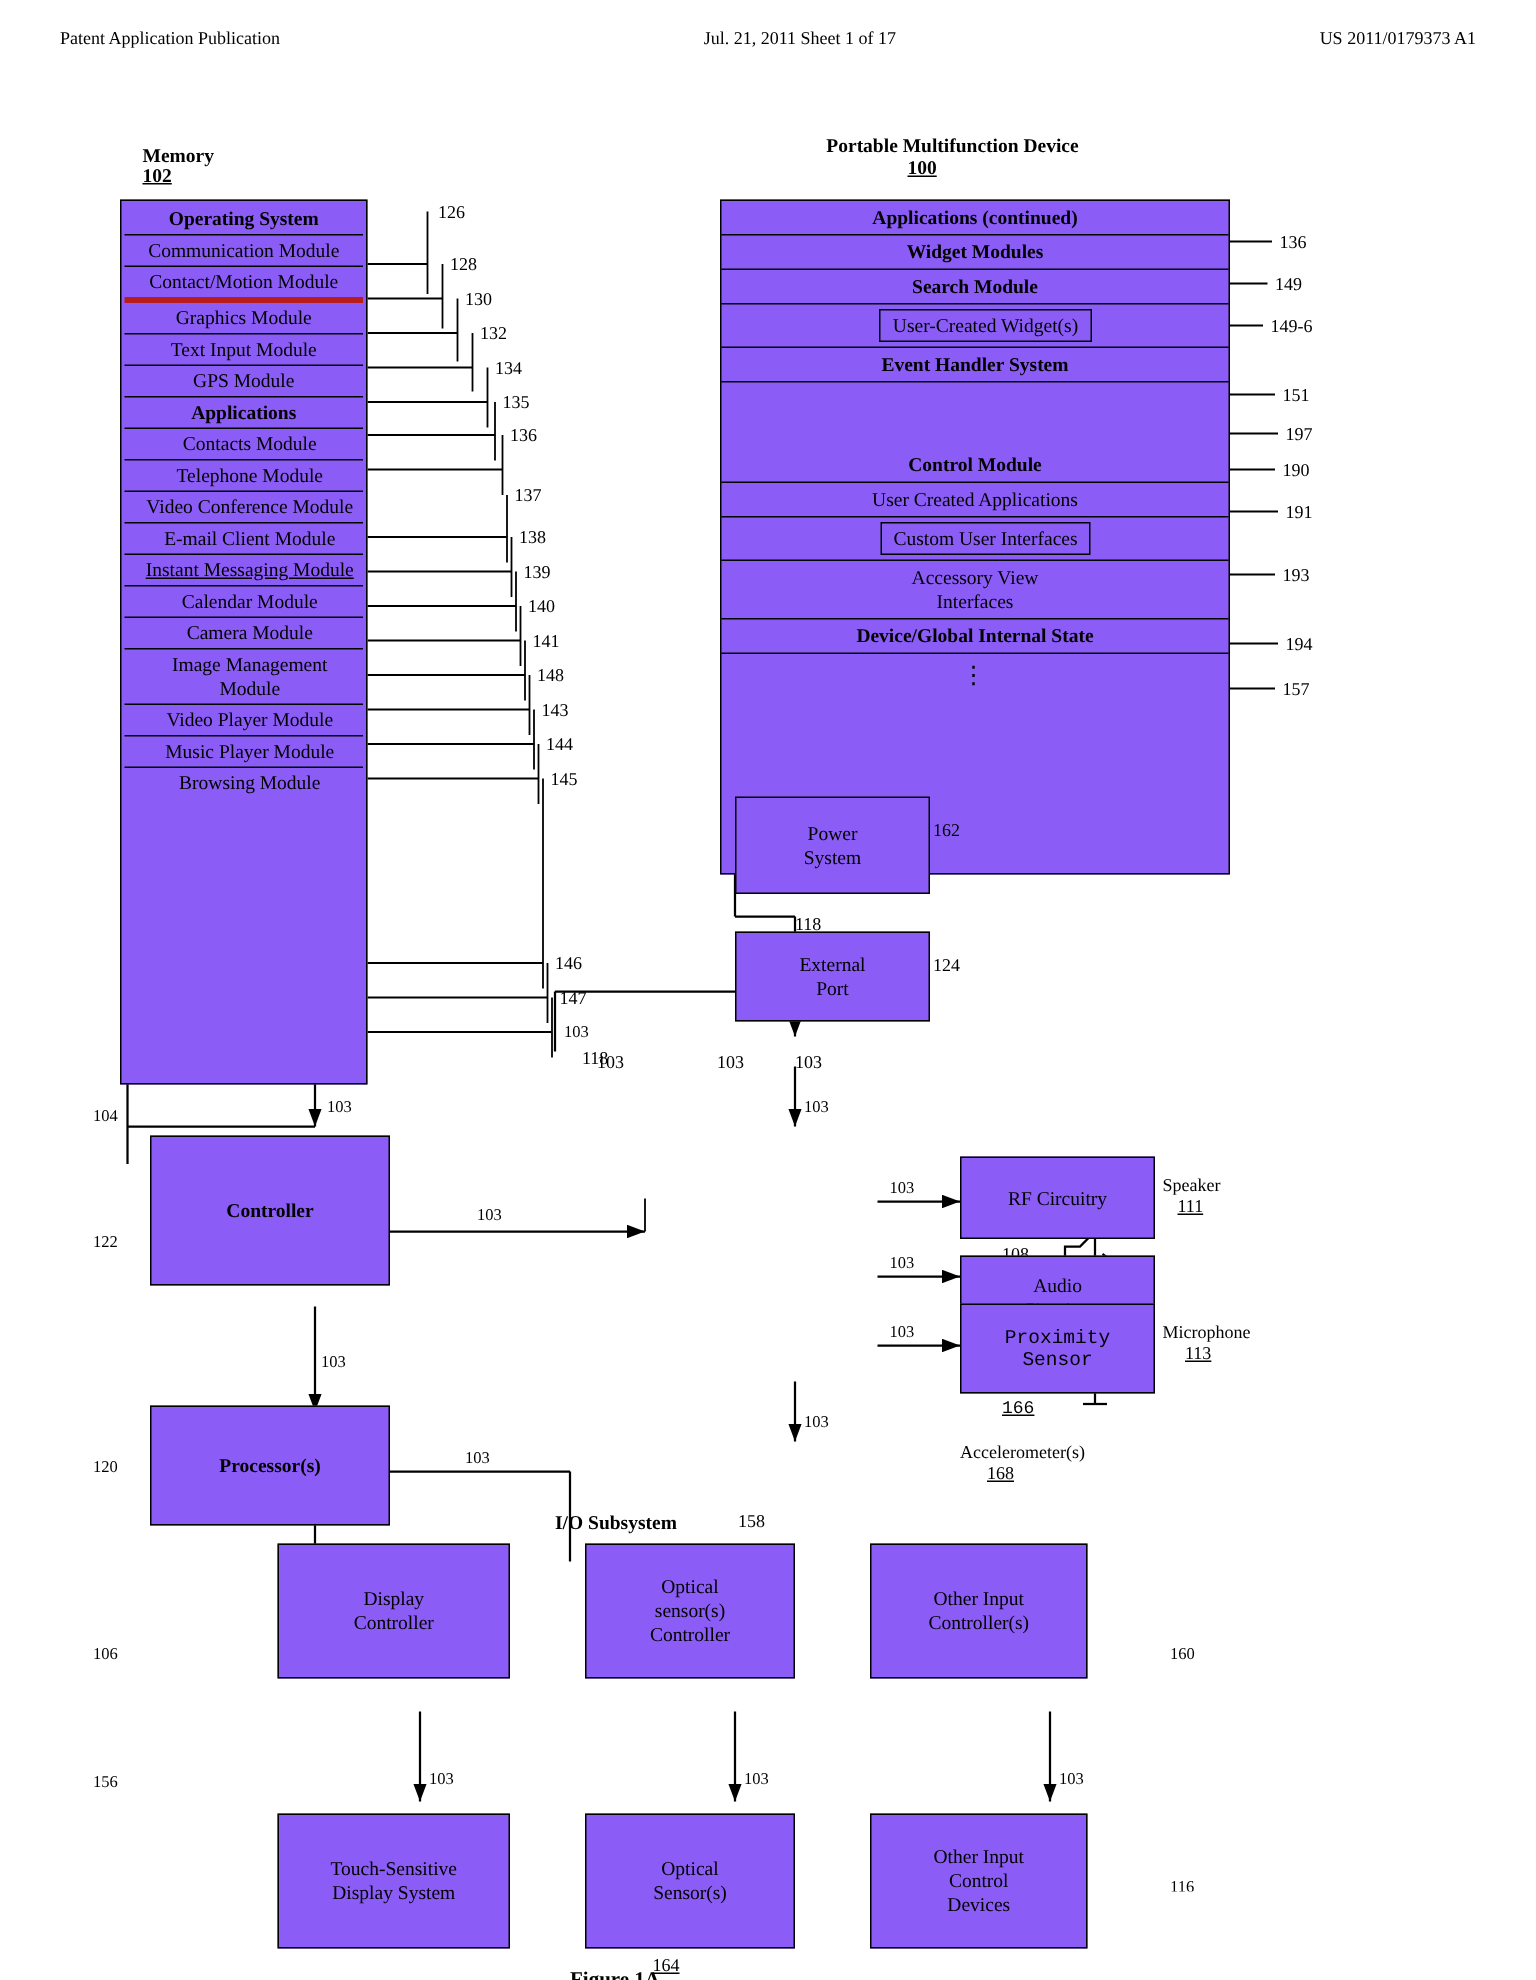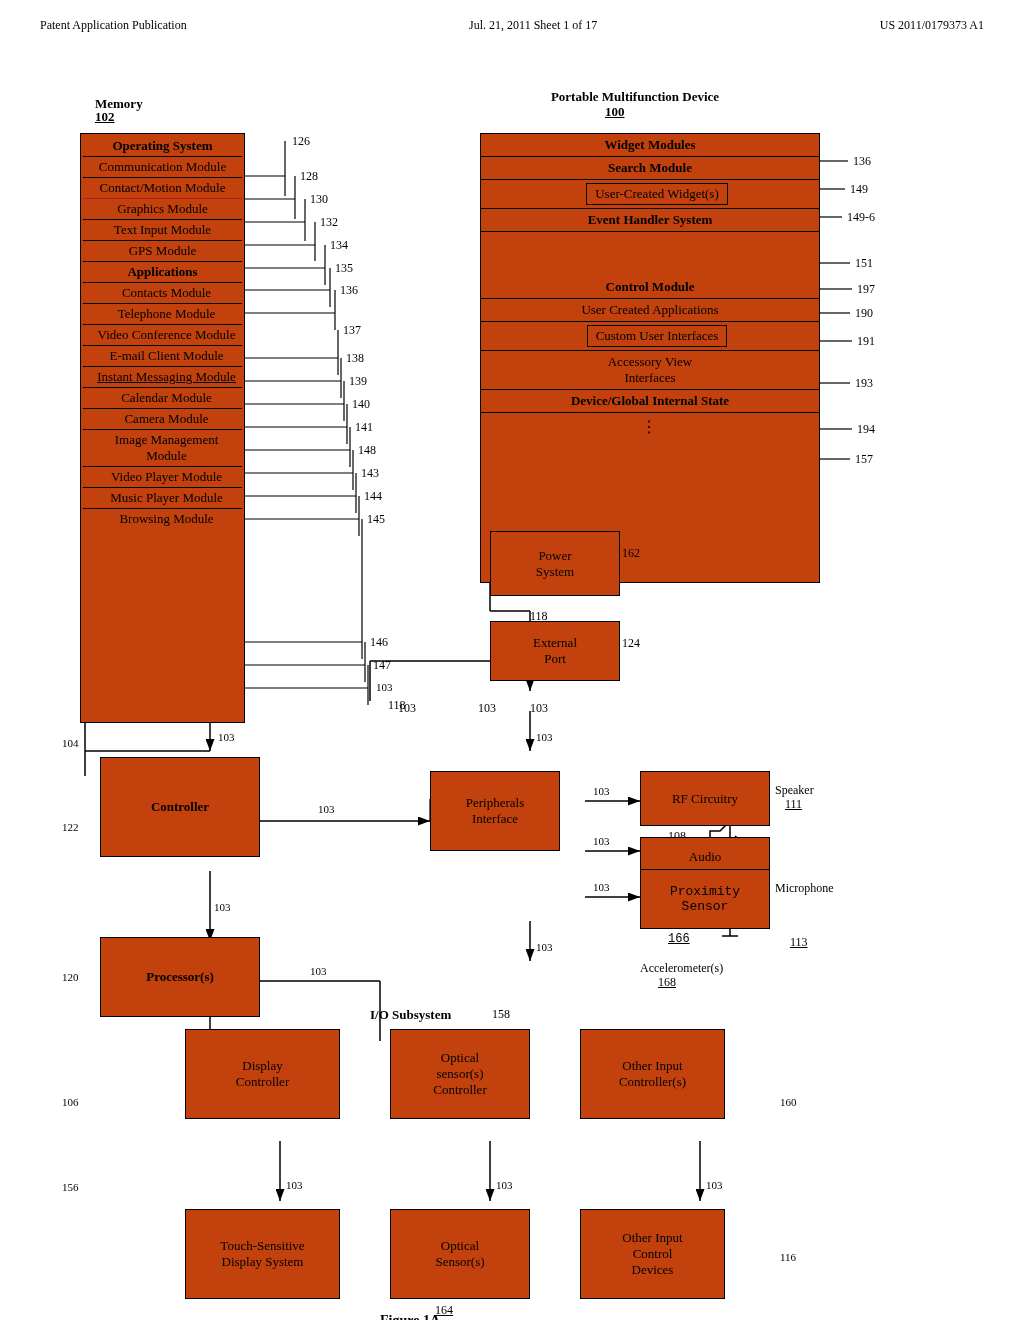--- a/index.html
+++ b/index.html
@@ -23,21 +23,21 @@
     .diagram-area {
       position: relative;
       width: 1024px;
       height: 1220px;
     }
     .abs {
       position: absolute;
     }
     .box {
       border: 1.5px solid #000;
-      background: #c2410c;
+      background: #8b5cf6;
       display: flex;
       align-items: center;
       justify-content: center;
       text-align: center;
       font-size: 13px;
       font-weight: normal;
     }
     .box-bold {
       font-weight: bold;
     }
@@ -269,39 +269,40 @@
 
   <div class="abs bold" style="left:95px;top:55px;">Memory</div>
   <div class="abs underline bold" style="left:95px;top:68px;">102</div>
 
   <div class="abs bold" style="left:535px;top:48px;text-align:center;width:200px;">Portable Multifunction Device</div>
   <div class="abs underline bold" style="left:605px;top:63px;text-align:center;">100</div>
 
   <div class="abs box" style="left:80px;top:92px;width:165px;height:590px;border:1.5px solid #000;padding:2px;flex-direction:column;justify-content:flex-start;align-items:stretch;">
     <div style="border-bottom:1px solid #000;padding:2px 4px;font-weight:bold;">Operating System</div>
     <div style="border-bottom:1px solid #000;padding:2px 4px;">Communication Module</div>
-    <div style="border-bottom:1px solid #b91c1c;padding:2px 4px;">Contact/Motion Module</div>
+    <div style="border-bottom:4px solid #b91c1c;padding:2px 4px;">Contact/Motion Module</div>
     <div style="border-bottom:1px solid #000;padding:2px 4px;">Graphics Module</div>
     <div style="border-bottom:1px solid #000;padding:2px 4px;">Text Input Module</div>
     <div style="border-bottom:1px solid #000;padding:2px 4px;">GPS Module</div>
     <div style="border-bottom:1px solid #000;padding:2px 4px;font-weight:bold;">Applications</div>
     <div style="border-bottom:1px solid #000;padding:2px 4px 2px 12px;">Contacts Module</div>
     <div style="border-bottom:1px solid #000;padding:2px 4px 2px 12px;">Telephone Module</div>
     <div style="border-bottom:1px solid #000;padding:2px 4px 2px 12px;">Video Conference Module</div>
     <div style="border-bottom:1px solid #000;padding:2px 4px 2px 12px;">E-mail Client Module</div>
     <div style="border-bottom:1px solid #000;padding:2px 4px 2px 12px;text-decoration:underline;">Instant Messaging Module</div>
     <div style="border-bottom:1px solid #000;padding:2px 4px 2px 12px;">Calendar Module</div>
     <div style="border-bottom:1px solid #000;padding:2px 4px 2px 12px;">Camera Module</div>
     <div style="border-bottom:1px solid #000;padding:2px 4px 2px 12px;">Image Management Module</div>
     <div style="border-bottom:1px solid #000;padding:2px 4px 2px 12px;">Video Player Module</div>
     <div style="border-bottom:1px solid #000;padding:2px 4px 2px 12px;">Music Player Module</div>
     <div style="padding:2px 4px 2px 12px;">Browsing Module</div>
   </div>
 
   <div class="abs box" style="left:480px;top:92px;width:340px;height:450px;border:1.5px solid #000;flex-direction:column;justify-content:flex-start;align-items:stretch;">
+    <div style="border-bottom:1px solid #000;padding:3px 6px;font-weight:bold;">Applications (continued)</div>
 
     <div style="border-bottom:1px solid #000;padding:3px 6px;font-weight:bold;">Widget Modules</div>
 
     <div style="border-bottom:1px solid #000;padding:3px 6px;font-weight:bold;">Search Module</div>
 
     <div style="border-bottom:1px solid #000;padding:3px 6px;padding-left:20px;">
       <div class="box" style="display:inline-block;padding:2px 8px;">
         <span>User-Created Widget(s)</span>
       </div>
     </div>
@@ -330,37 +331,34 @@
   <div class="abs box" style="left:490px;top:580px;width:130px;height:60px;">
     <span>External<br>Port</span>
   </div>
   <div class="abs label" style="left:530px;top:568px;">118</div>
   <div class="abs label" style="left:622px;top:595px;">124</div>
 
   <div class="abs label" style="left:398px;top:660px;">103</div>
   <div class="abs label" style="left:478px;top:660px;">103</div>
   <div class="abs label" style="left:530px;top:660px;">103</div>
 
-  <div class="abs box" style="left:430px;top:730px;width:130px;height:80px;">
-    <span>Peripherals<br>Interface</span>
-  </div>
 
   <div class="abs box" style="left:640px;top:730px;width:130px;height:55px;">
     <span>RF Circuitry</span>
   </div>
   <div class="abs label underline" style="left:668px;top:788px;">108</div>
   <div class="abs label" style="left:775px;top:742px;">Speaker</div>
   <div class="abs label underline" style="left:785px;top:756px;">111</div>
 
   <div class="abs box" style="left:640px;top:796px;width:130px;height:55px;">
     <span>Audio<br>Circuitry</span>
   </div>
   <div class="abs label underline" style="left:668px;top:854px;">110</div>
   <div class="abs label" style="left:775px;top:840px;">Microphone</div>
-  <div class="abs label underline" style="left:790px;top:854px;margin-top:40px;">113</div>
+  <div class="abs label underline" style="left:790px;top:854px;">113</div>
 
   <div class="abs box" style="left:640px;top:828px;width:130px;height:60px;font-family:Liberation Mono, monospace;">
     <span>Proximity<br>Sensor</span>
   </div>
   <div class="abs label underline" style="left:668px;top:891px;font-family:Liberation Mono, monospace;">166</div>
 
   <div class="abs label" style="left:640px;top:920px;">Accelerometer(s)</div>
   <div class="abs label underline" style="left:658px;top:934px;">168</div>
 
   <div class="abs box box-bold" style="left:100px;top:716px;width:160px;height:100px;">

